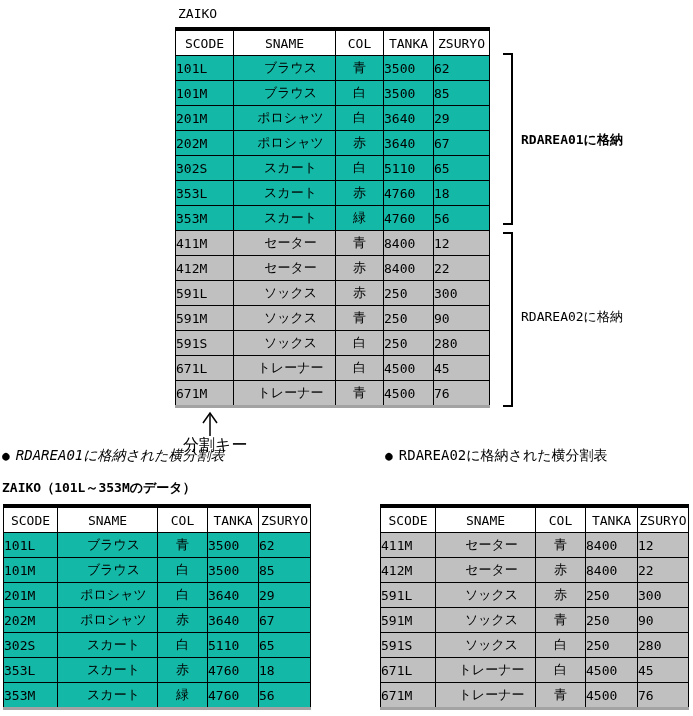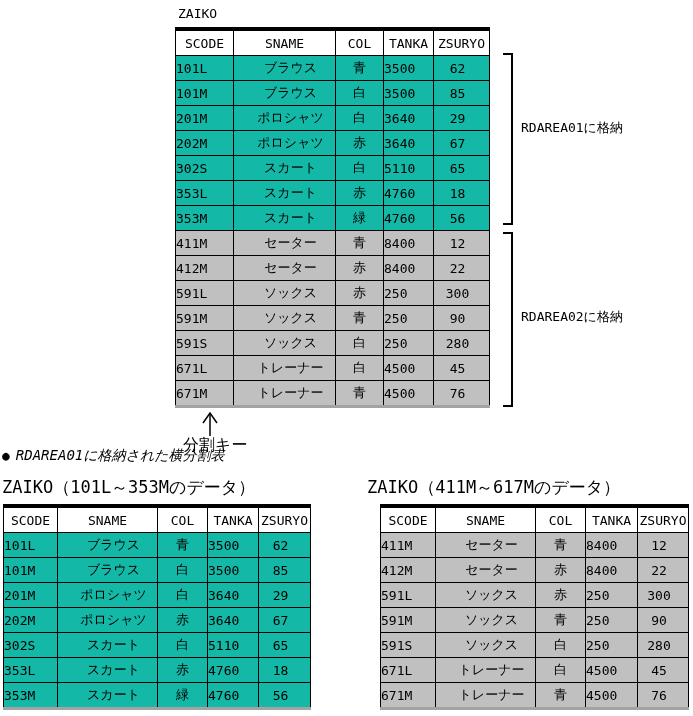--- a/index.html
+++ b/index.html
@@ -4,36 +4,36 @@
 <style>
   html,body { margin:0; padding:0; background:#ffffff; }
   .canvas {
     position:relative; width:693px; height:716px; background:#ffffff;
     font-family:"DejaVu Sans Mono","Liberation Mono",monospace;
     color:#000000; overflow:hidden;
   }
   .lbl { position:absolute; font-size:13px; line-height:15px; white-space:nowrap; }
   .heading { font-size:14px; }
   .heading .bullet { font-size:13px; margin-right:6px; }
-  .subtitle { font-size:17px; }
+  .subtitle { font-size:13px;font-weight:bold; }
 
   table.dtable {
     position:absolute; border-collapse:collapse; table-layout:fixed;
     border-top:4px solid #000; border-bottom:3px solid #a3a3a3; background:#14b8a6;
   }
   table.dtable th, table.dtable td {
     border:1px solid #000; height:24px; padding:0;
     font-size:13px; font-weight:normal; white-space:nowrap; overflow:hidden;
   }
   table.dtable th { text-align:center; background:#fff; }
   table.dtable td:nth-child(1) { text-align:left; }
   table.dtable td:nth-child(2) { text-align:center; padding-left:12px; }
   table.dtable td:nth-child(3) { text-align:center; }
   table.dtable td:nth-child(4) { text-align:left; padding-right:12px; }
-  table.dtable td:nth-child(5) { text-align:center; padding-right:8px; }
+  table.dtable td:nth-child(5) { text-align:left; padding-right:8px; }
   table.dtable tr.shaded td { background:var(--shaded,#c0c0c0); }
 
   .bracket {
     position:absolute; width:8px;
     border-top:2px solid #000; border-right:2px solid #000; border-bottom:2px solid #000;
   }
   .arrow-svg { position:absolute; }
 </style>
 </head>
 <body>
@@ -155,21 +155,21 @@
           <td>671M</td>
           <td>トレーナー</td>
           <td>青</td>
           <td>4500</td>
           <td>76</td>
         </tr>
       </tbody>
     </table>
 
   <div class="bracket" style="left:503px; top:53px; height:168px;"></div>
-  <div class="lbl" style="left:521px; top:120px;">RDAREA01に格納</div>
+  <div class="lbl" style="left:521px; top:132px;font-weight:bold;">RDAREA01に格納</div>
 
   <div class="bracket" style="left:503px; top:232px; height:171px;"></div>
   <div class="lbl" style="left:521px; top:309px;text-align:center;">RDAREA02に格納</div>
 
   <svg class="arrow-svg" style="left:198px; top:410px;" width="24" height="26" viewBox="0 0 24 26">
     <line x1="12" y1="26" x2="12" y2="4" stroke="#000" stroke-width="1.5"></line>
     <polyline points="5,13 12,3 19,13" fill="none" stroke="#000" stroke-width="1.5"></polyline>
   </svg>
   <div class="lbl" style="left:183px; top:437px; font-size:16px;">分割キー</div>
 
@@ -240,21 +240,23 @@
         <tr>
           <td>353M</td>
           <td>スカート</td>
           <td>緑</td>
           <td>4760</td>
           <td>56</td>
         </tr>
       </tbody>
     </table>
 
-  <div class="lbl subtitle" style="left:367px; top:480px;">ZAIKO（411M～617Mのデータ）</div>
+  <div class="lbl heading" style="left:385px; top:448px;">
+    <span class="bullet">●</span><span>RDAREA02に格納された横分割表</span>
+  </div>
   <table class="dtable" style="left:380px; top:504px;">
       <colgroup>
         <col style="width: 55px;">
         <col style="width: 100px;">
         <col style="width: 50px;">
         <col style="width: 52px;">
         <col style="width: 51px;">
       </colgroup>
       <thead>
         <tr>

